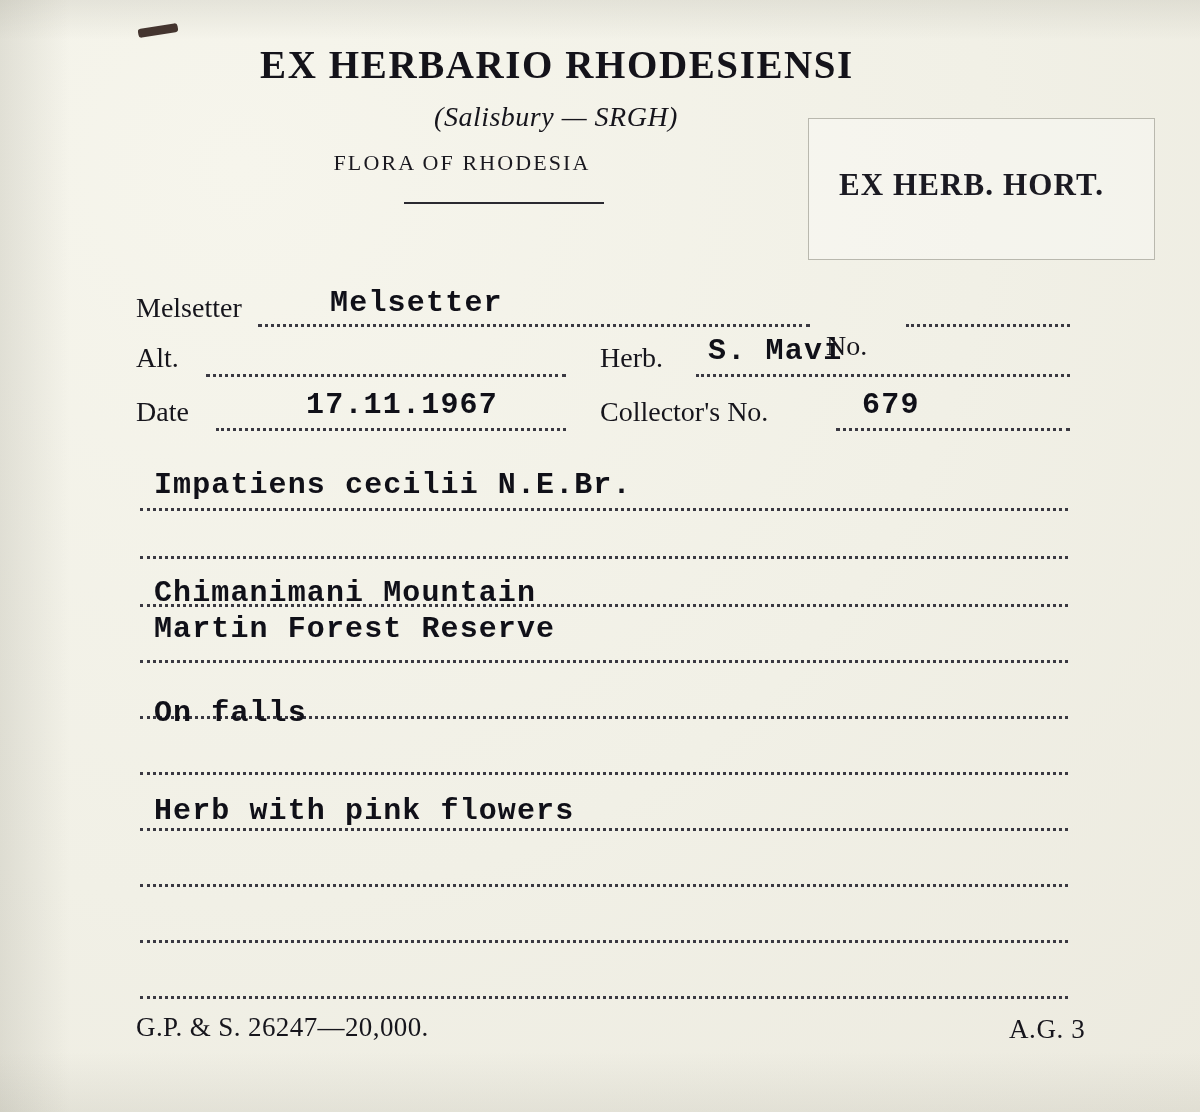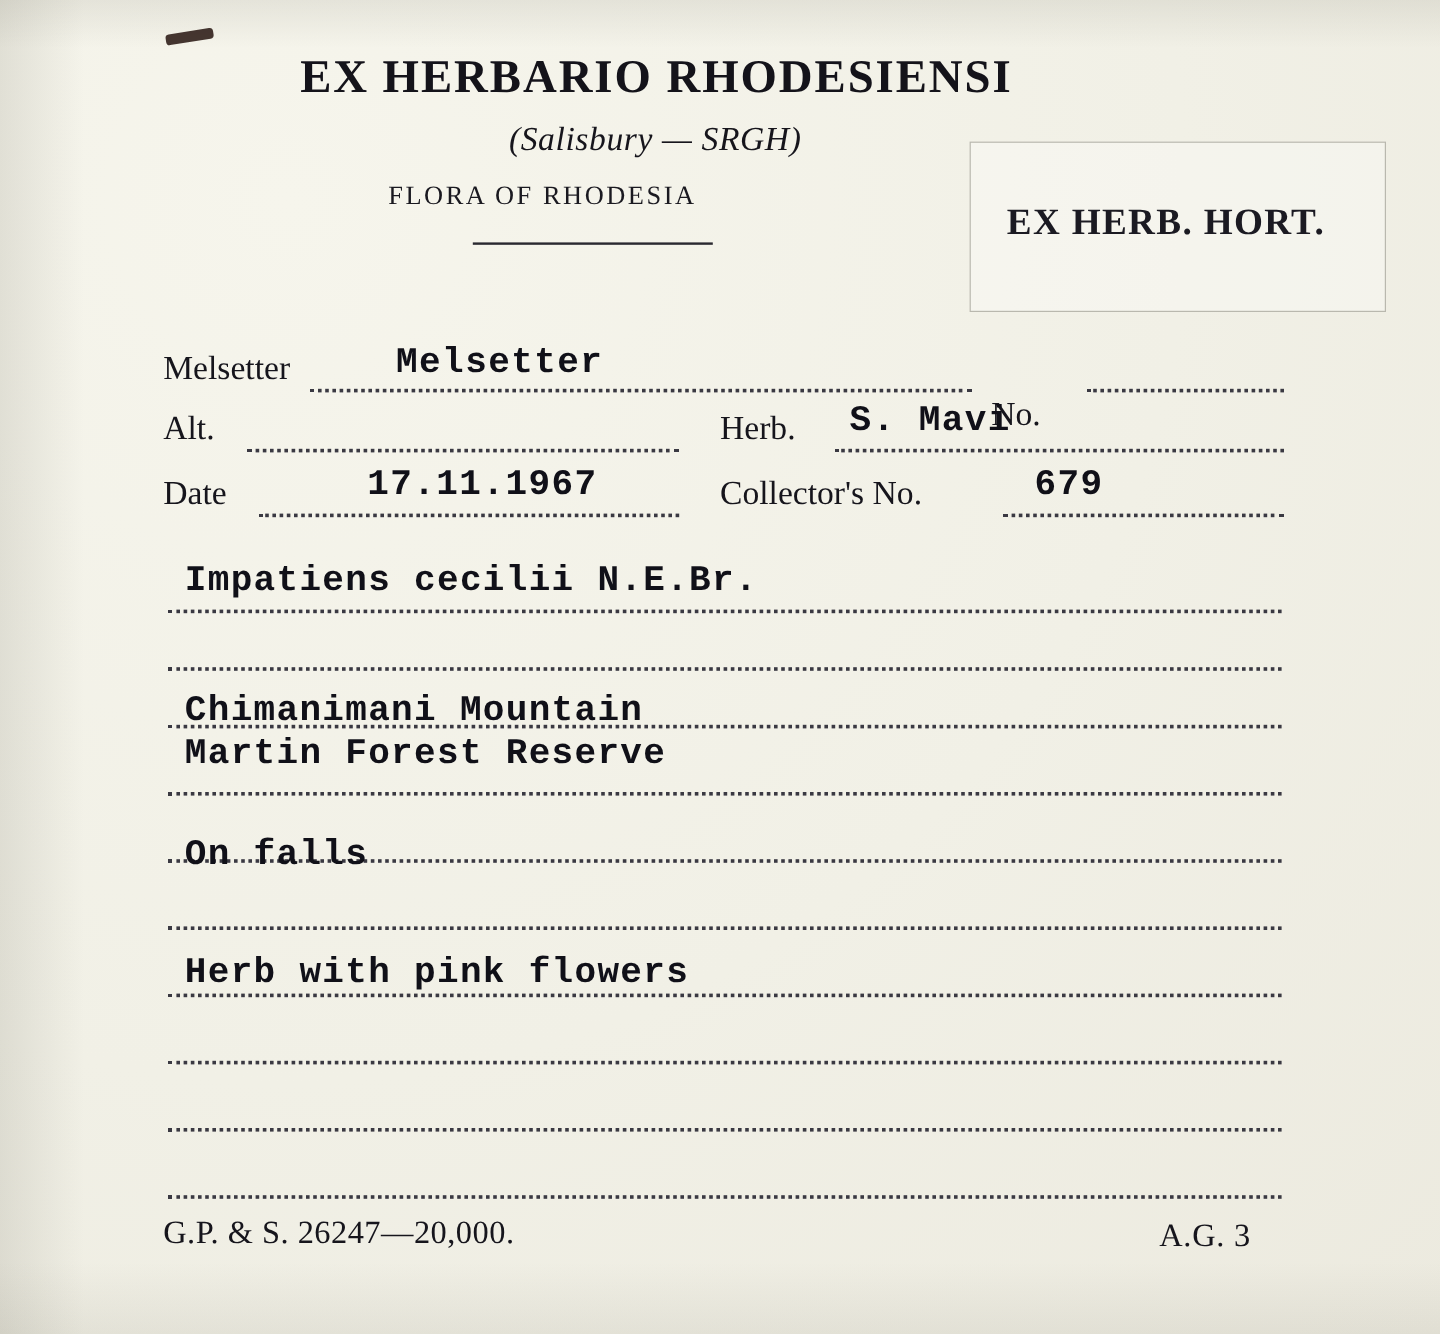--- a/index.html
+++ b/index.html
@@ -55,21 +55,21 @@
     height: 9px;
     background: #2b1a16;
     border-radius: 3px;
     transform: rotate(-9deg);
     opacity: 0.88;
   }
 
   
   .header {
     position: absolute;
-    left: 0;
+    left: 10px;
     top: 42px;
     width: 1084px;
     text-align: center;
   }
   .title-main {
     font-family: "Liberation Serif", serif;
     font-weight: bold;
     font-size: 39px;
     letter-spacing: 1.6px;
     color: #14131a;
@@ -188,21 +188,21 @@
     left: 136px;
     top: 1012px;
     font-family: "Liberation Serif", serif;
     font-size: 27px;
     color: #16151c;
     letter-spacing: 0.4px;
     white-space: nowrap;
   }
   .footer-right {
     position: absolute;
-    left: 966px;
+    left: 1009px;
     top: 1014px;
     font-family: "Liberation Serif", serif;
     font-size: 27px;
     color: #16151c;
     letter-spacing: 0.6px;
     white-space: nowrap;
   }
 </style>
 </head>
 <body>

